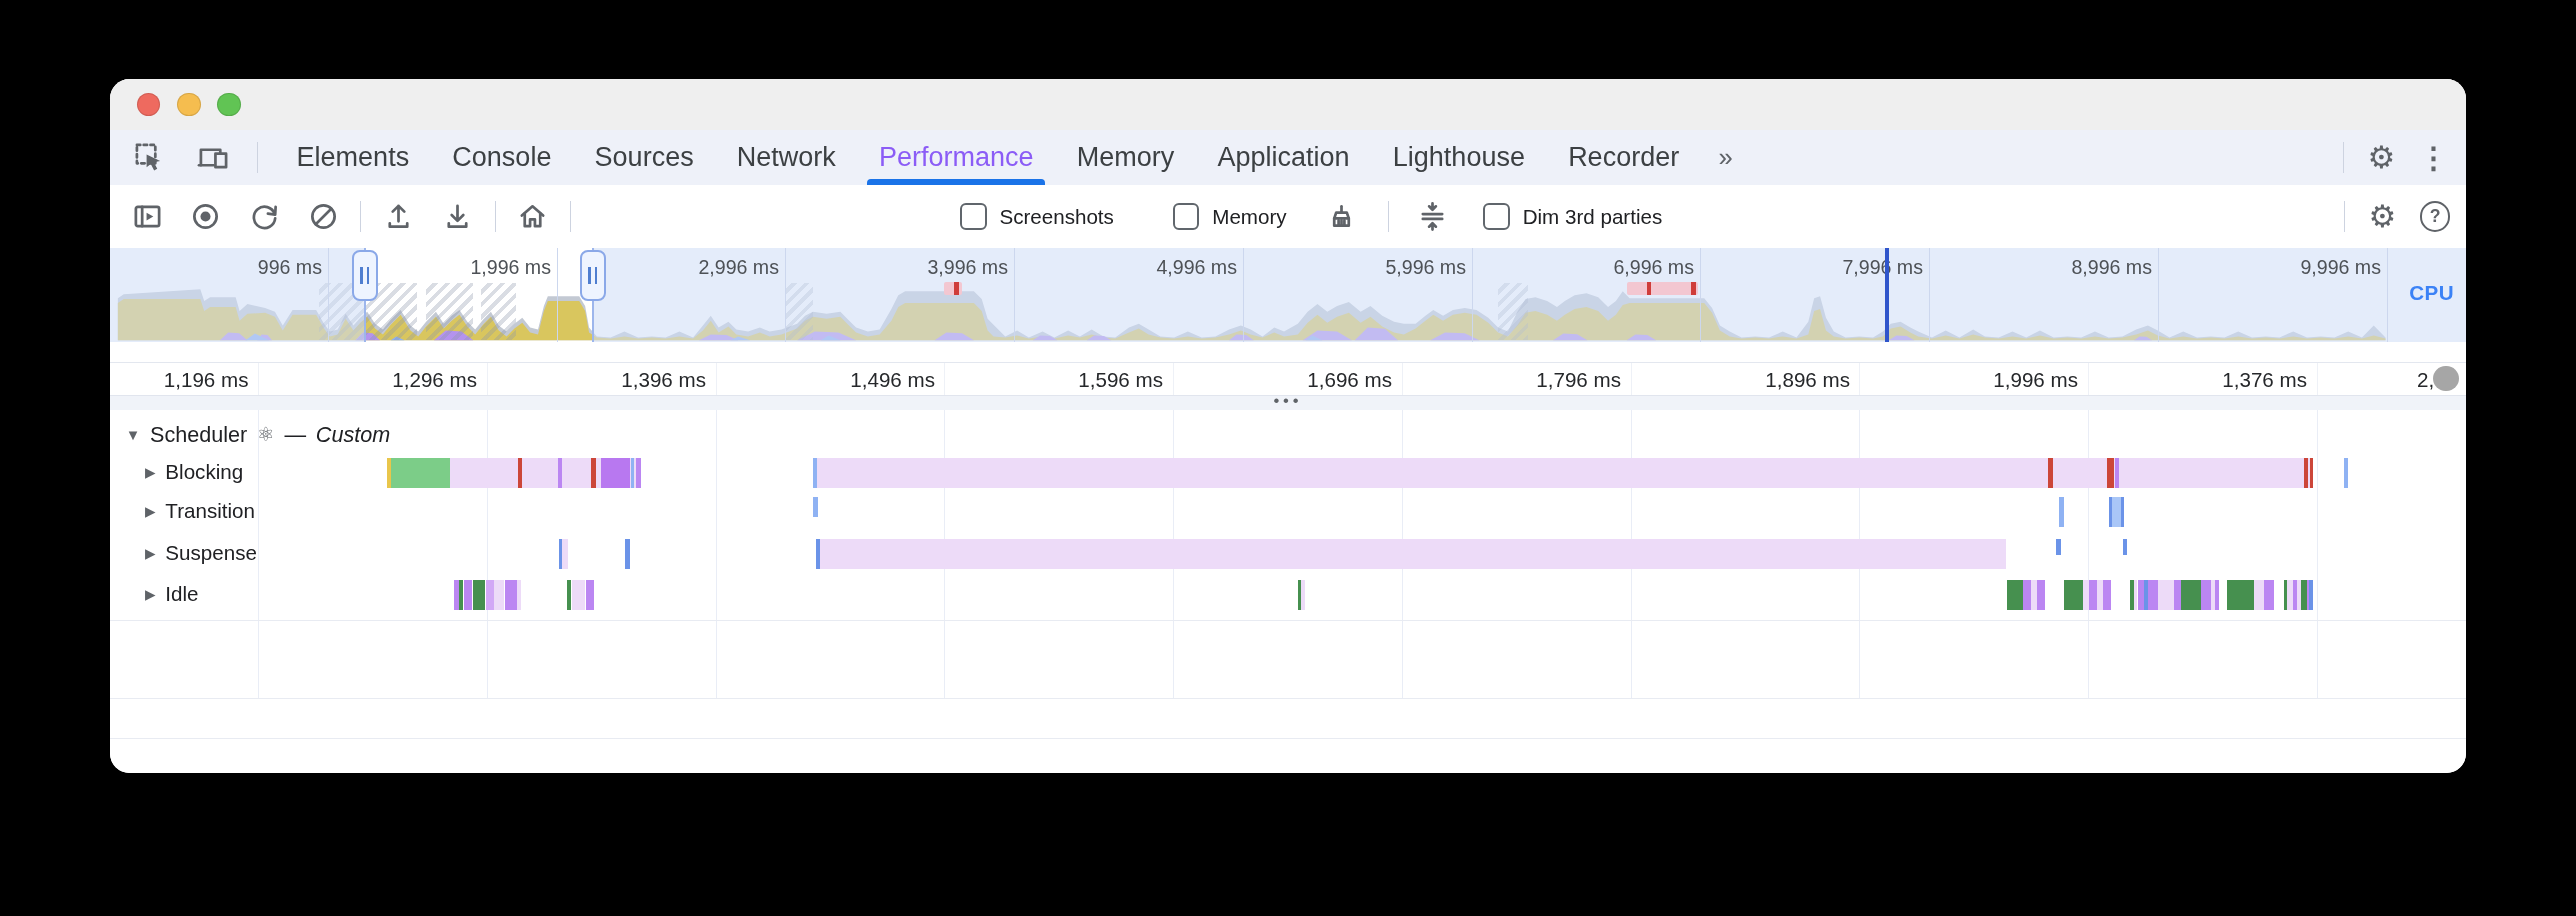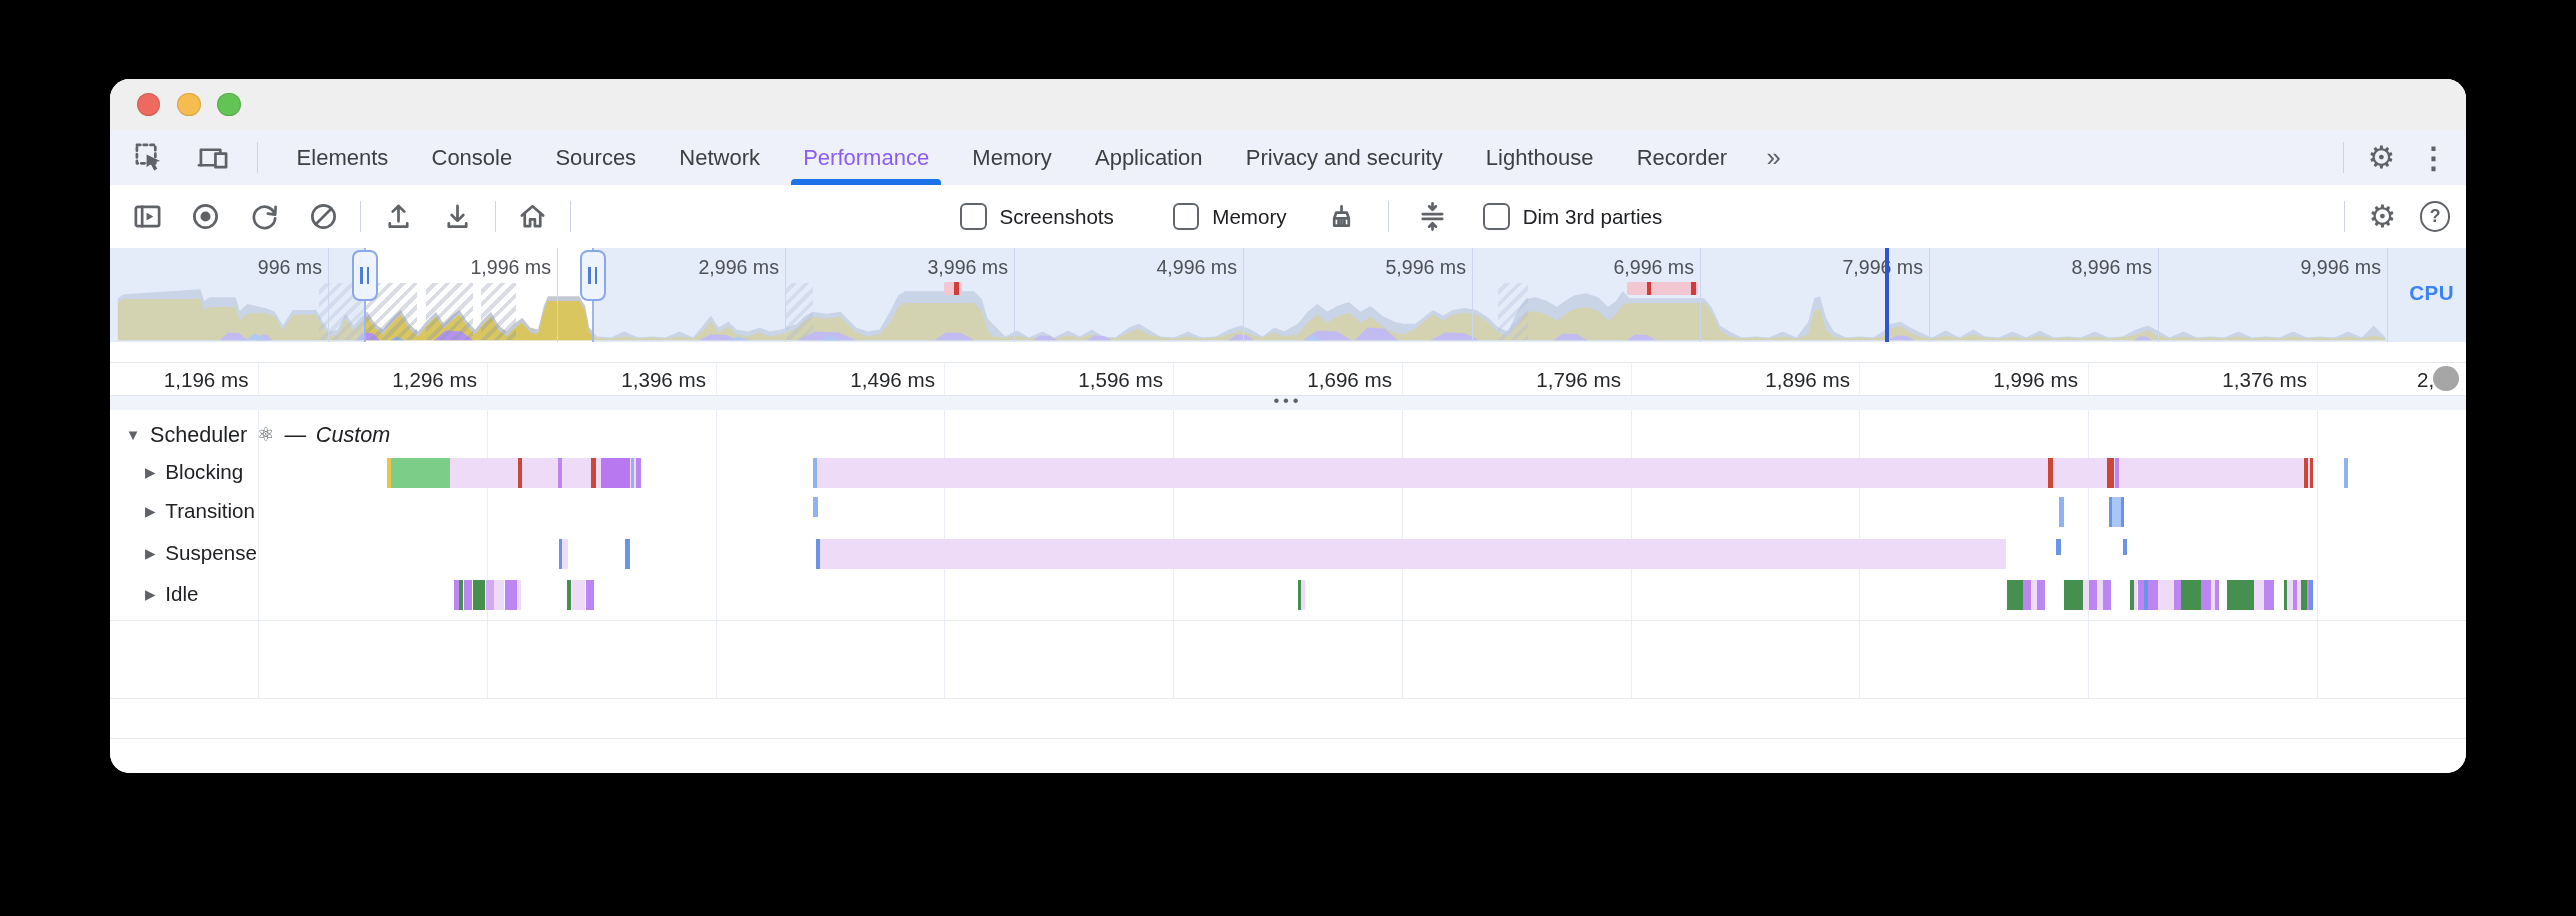--- a/index.html
+++ b/index.html
@@ -8,21 +8,21 @@
   .window{position:absolute;left:110px;top:79px;width:2356px;height:694px;background:#fff;
     border-radius:19.6px;overflow:hidden;box-shadow:0 29.5px 88px rgba(0,0,0,.65);}
   
   .titlebar{position:absolute;left:0;top:0;width:100%;height:51px;background:#efefef;border-bottom:1px solid #d9d9d9;}
   .traffic{position:absolute;top:13.7px;width:23.6px;height:23.6px;border-radius:50%;box-shadow:inset 0 0 0 1px rgba(0,0,0,.12);}
   
   .tabbar{position:absolute;left:0;top:51px;width:100%;height:55px;background:#eef1f9;border-bottom:1px solid #d6dae3;}
   .tabbar .lefticons{position:absolute;left:17.7px;top:0;height:100%;display:flex;align-items:center;gap:21.6px;}
   .vsep{width:1px;height:31px;background:#cdd3e0;}
   #tabs{position:absolute;left:165px;top:0;height:100%;display:flex;align-items:center;}
-  .tab{position:relative;height:100%;display:flex;align-items:center;padding:0 21.6px;font-size:22px;color:#3c4043;cursor:default;}
+  .tab{position:relative;height:100%;display:flex;align-items:center;padding:0 21.6px;font-size:27px;color:#3c4043;cursor:default;}
   .tab.active{color:#8b5cf6;}
   .tab.active::after{content:"";position:absolute;left:9.8px;right:9.8px;bottom:0;height:5.9px;background:#1a73e8;border-radius:3.9px 3.9px 0 0;}
   .tab-more{font-size:25.5px;color:#5f6368;padding:0 17.7px;}
   .tabbar .righticons{position:absolute;right:17.7px;top:0;height:100%;display:flex;align-items:center;gap:23.6px;}
   .glyph-icon{font-size:31px;color:#5f6368;line-height:1;}
   .kebab{font-size:29.5px;font-weight:bold;color:#5f6368;}
   
   .toolbar{position:absolute;left:0;top:106px;width:100%;height:63px;background:#fff;border-bottom:1px solid #e3e6ed;}
   .tb-left{position:absolute;left:15.7px;top:0;height:100%;display:flex;align-items:center;gap:15.7px;}
   .icon-btn{width:43px;height:43px;display:flex;align-items:center;justify-content:center;}
@@ -114,23 +114,20 @@
             <span>Network</span>
           </div>
           <div class="tab active">
             <span>Performance</span>
           </div>
           <div class="tab">
             <span>Memory</span>
           </div>
           <div class="tab">
             <span>Application</span>
-          </div>
-          <div class="tab">
-            <span>Privacy and security</span>
           </div>
           <div class="tab">
             <span>Lighthouse</span>
           </div>
           <div class="tab">
             <span>Recorder</span>
           </div>
           <span class="tab-more">»</span>
         </div>
       <div class="righticons">

